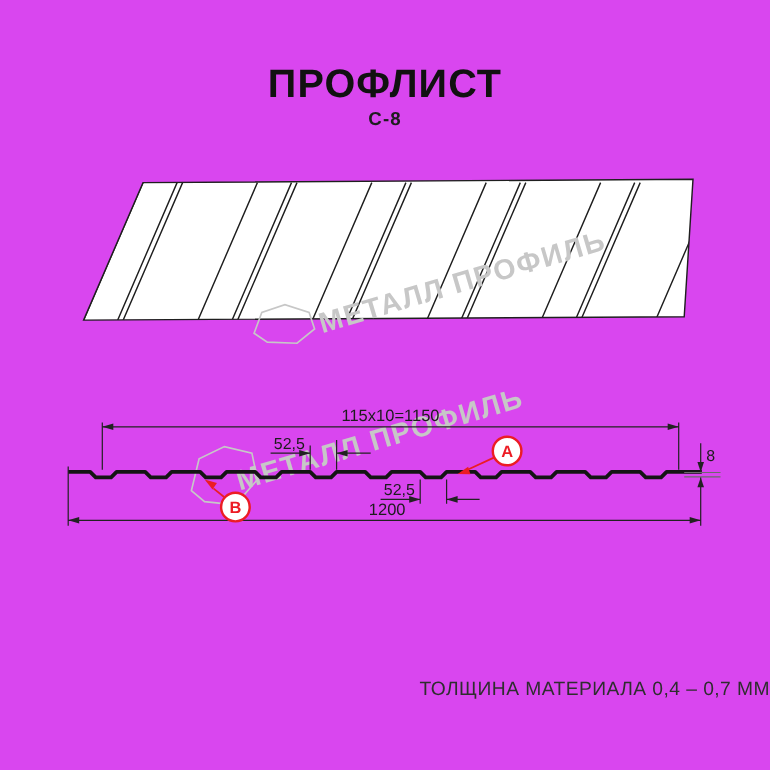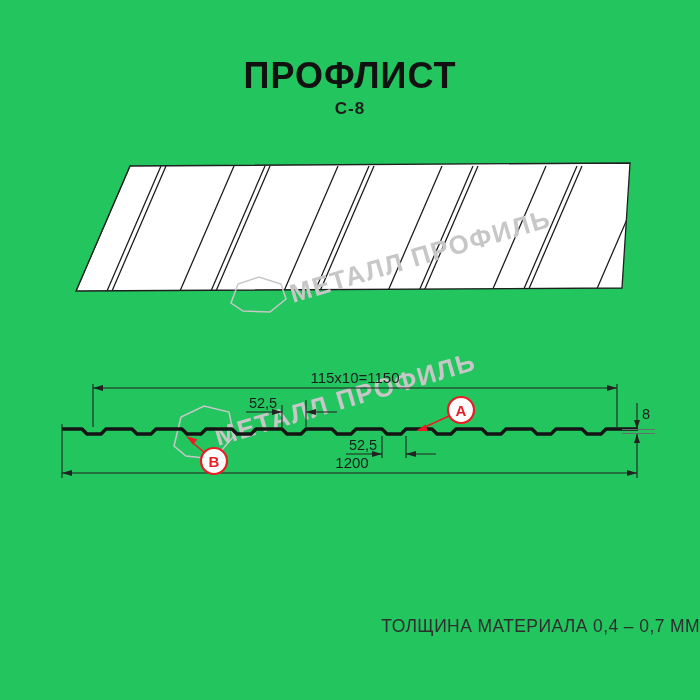--- a/index.html
+++ b/index.html
@@ -1,17 +1,17 @@
 <!DOCTYPE html>
 <html><head>
 <meta charset="utf-8">
 <style>
   html,body{margin:0;padding:0;background:#ffffff;}
   .canvas{
-    position:relative;width:700px;height:700px;background:#22c55e;overflow:hidden;
+    position:relative;width:700px;height:700px;background:#d946ef;overflow:hidden;
     font-family:"Liberation Sans",sans-serif;
   }
   .title{
     position:absolute;top:55px;left:0;width:700px;text-align:center;
     font-size:36px;font-weight:800;letter-spacing:1px;color:#111;margin:0;
   }
   .subtitle{
     position:absolute;top:99px;left:0;width:700px;text-align:center;
     font-size:17px;font-weight:600;letter-spacing:1px;color:#1d1d1d;
   }

